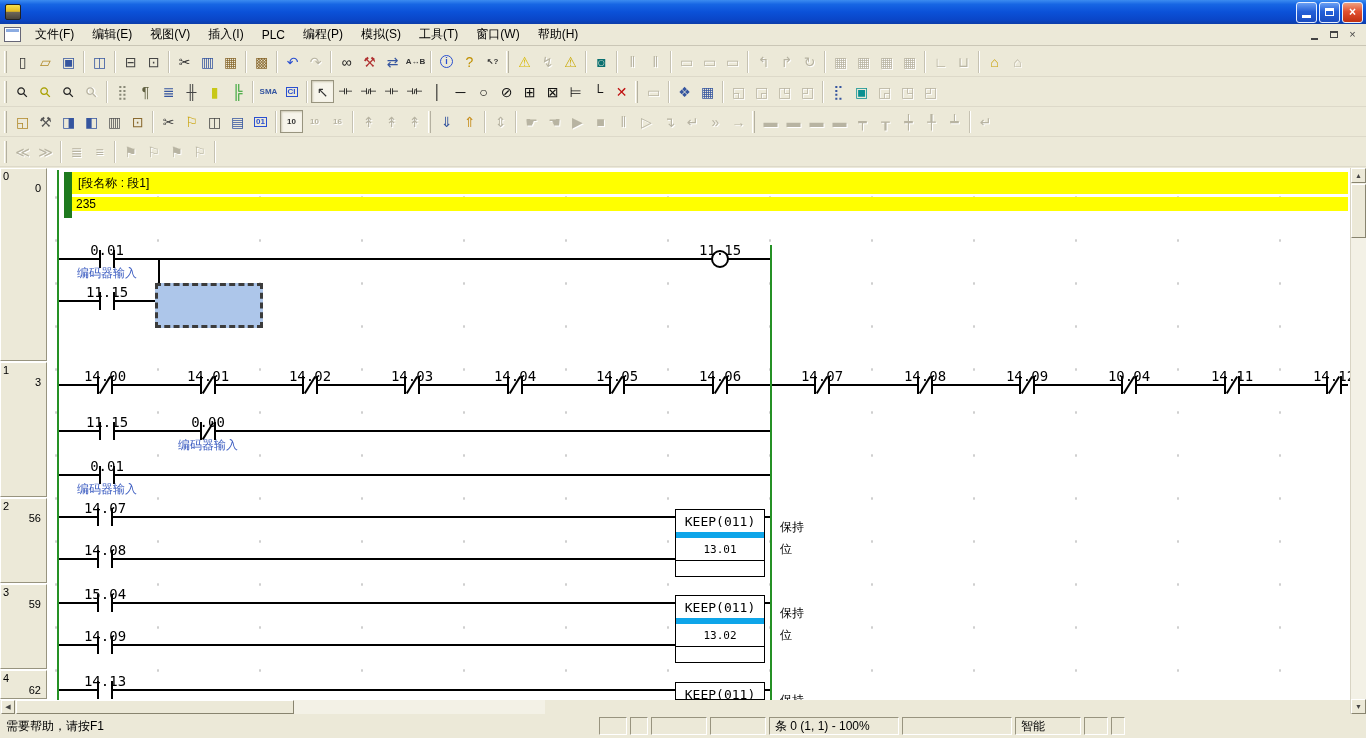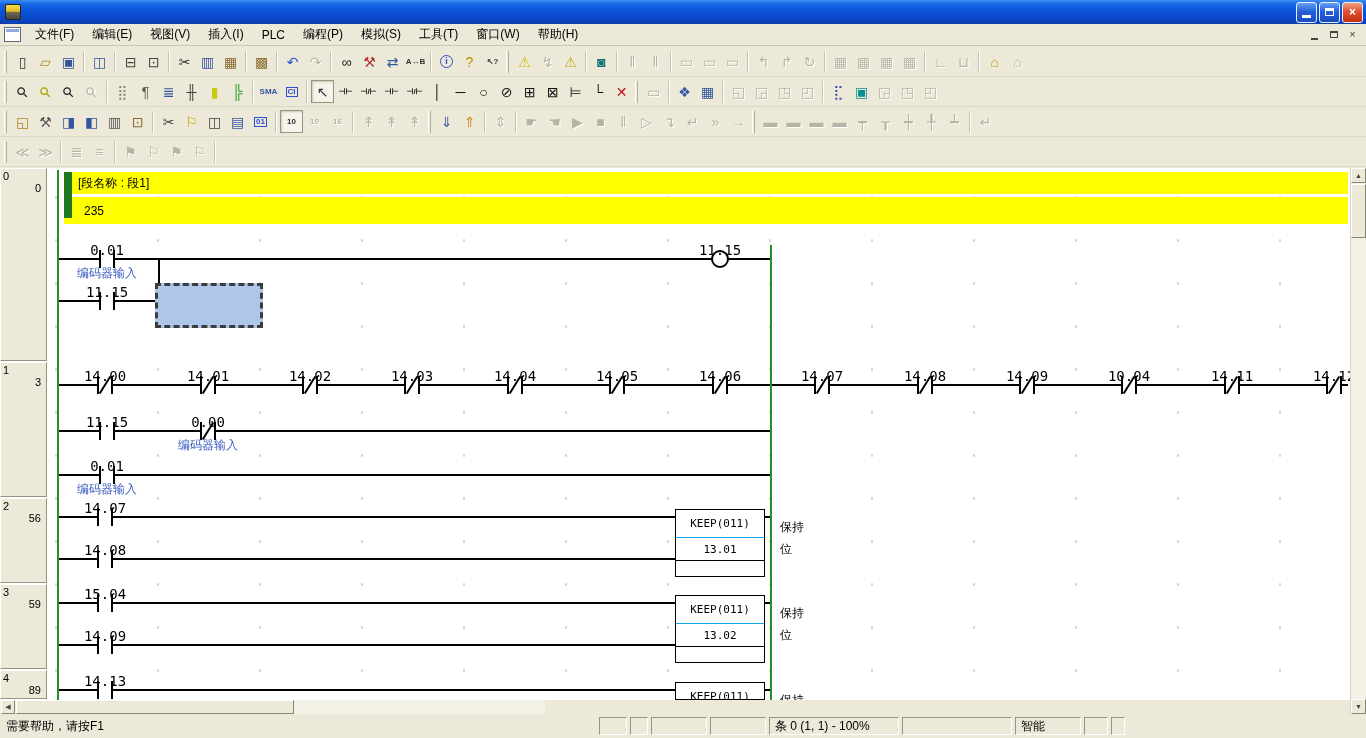--- a/index.html
+++ b/index.html
@@ -76,38 +76,38 @@
     border:1px solid #fff; border-right-color:#98947f; border-bottom-color:#98947f; }
   .mnum { position:absolute; left:2px; top:1px; font-size:11px; color:#000; }
   .mstep { position:absolute; right:5px; top:13px; font-size:11px; color:#000; }
 
   .banner { position:absolute; left:64px; top:4px; width:1284px; }
   .banner-green { position:absolute; left:0; top:0; width:8px; height:46px;
     background:var(--green-bar,#1E7A1E); z-index:2; }
   .banner-row { background:var(--yellow,#FFFF00); font-size:12px; color:#000;
     display:flex; align-items:center; margin-bottom:2px; }
   .banner-row.r1,.banner-row.r2 { height:22px; padding-left:14px; }
-  .banner-row.r3 { height:27px; padding-left:20px; margin-top:3px;text-align:right; }
+  .banner-row.r3 { height:14px; padding-left:12px; margin-top:3px;text-align:right; }
 
   .hline { position:absolute; height:2px; background:#000; }
   .vline { position:absolute; width:2px; background:#000; }
   .rail  { position:absolute; width:2px; background:var(--rail,#259125); }
   .cgap  { position:absolute; width:12px; height:4px; background:#fff; }
   .cleg  { position:absolute; width:2px; height:18px; background:#000; }
   .cslash{ position:absolute; width:2px; height:20px; background:#000; transform:rotate(32deg); }
   .caddr { position:absolute; width:100px; text-align:center;
     font-family:"DejaVu Sans Mono", monospace; font-size:14px; color:#000; }
   .ccomment { position:absolute; width:100px; text-align:center; font-size:12px;
     color:var(--cblue,#3A5BC0); white-space:nowrap; }
   .coil { position:absolute; width:18px; height:18px; border:2px solid #000;
     border-radius:50%; background:#fff; }
   .keepbox { position:absolute; left:675px; width:90px; background:#fff;
     border:1px solid #000; overflow:hidden; }
-  .keep-title { height:28px; border-bottom:1px solid #0ea5e9; display:flex; align-items:center;
-    justify-content:center; font-family:"DejaVu Sans Mono",monospace; font-size:11px; }
+  .keep-title { height:28px; border-bottom:6px solid #0ea5e9; display:flex; align-items:center;
+    justify-content:center; font-family:"DejaVu Sans Mono",monospace; font-size:13px; }
   .keep-operand { height:23px; border-bottom:1px solid #000; display:flex; align-items:center;
     justify-content:center; font-family:"DejaVu Sans Mono",monospace; font-size:11px; }
   .keep-c { position:absolute; left:780px; width:48px; font-size:12px; color:#000; }
   .sel { position:absolute; background:var(--selblue,#ADC6EA); border:3px dashed #3c3c3c; }
 
   
   .vscroll { position:absolute; right:0; top:168px; width:16px; height:546px;
     background:#F3F1E6; border-left:1px solid #d8d4c4; }
   .sbtn { position:absolute; left:0; width:15px; height:15px; background:#ECE9D8;
     border:1px solid #fff; border-right-color:#88846f; border-bottom-color:#88846f;
@@ -615,21 +615,21 @@
     <div class="mblock" style="top: 330px; height: 85px;">
       <div class="mnum">2</div>
       <div class="mstep">56</div>
     </div>
     <div class="mblock" style="top: 416px; height: 85px;">
       <div class="mnum">3</div>
       <div class="mstep">59</div>
     </div>
     <div class="mblock" style="top: 502px; height: 29px;">
       <div class="mnum">4</div>
-      <div class="mstep">89</div>
+      <div class="mstep">62</div>
     </div>
     <div class="hline" style="left: 58px; top: 90px; width: 712px;"></div>
     <div class="hline" style="left: 58px; top: 132px; width: 100px;"></div>
     <div class="hline" style="left: 58px; top: 216px; width: 1290px;"></div>
     <div class="hline" style="left: 58px; top: 262px; width: 712px;"></div>
     <div class="hline" style="left: 58px; top: 306px; width: 712px;"></div>
     <div class="hline" style="left: 58px; top: 348px; width: 617px;"></div>
     <div class="hline" style="left: 765px; top: 348px; width: 5px;"></div>
     <div class="hline" style="left: 58px; top: 390px; width: 617px;"></div>
     <div class="hline" style="left: 58px; top: 434px; width: 617px;"></div>

